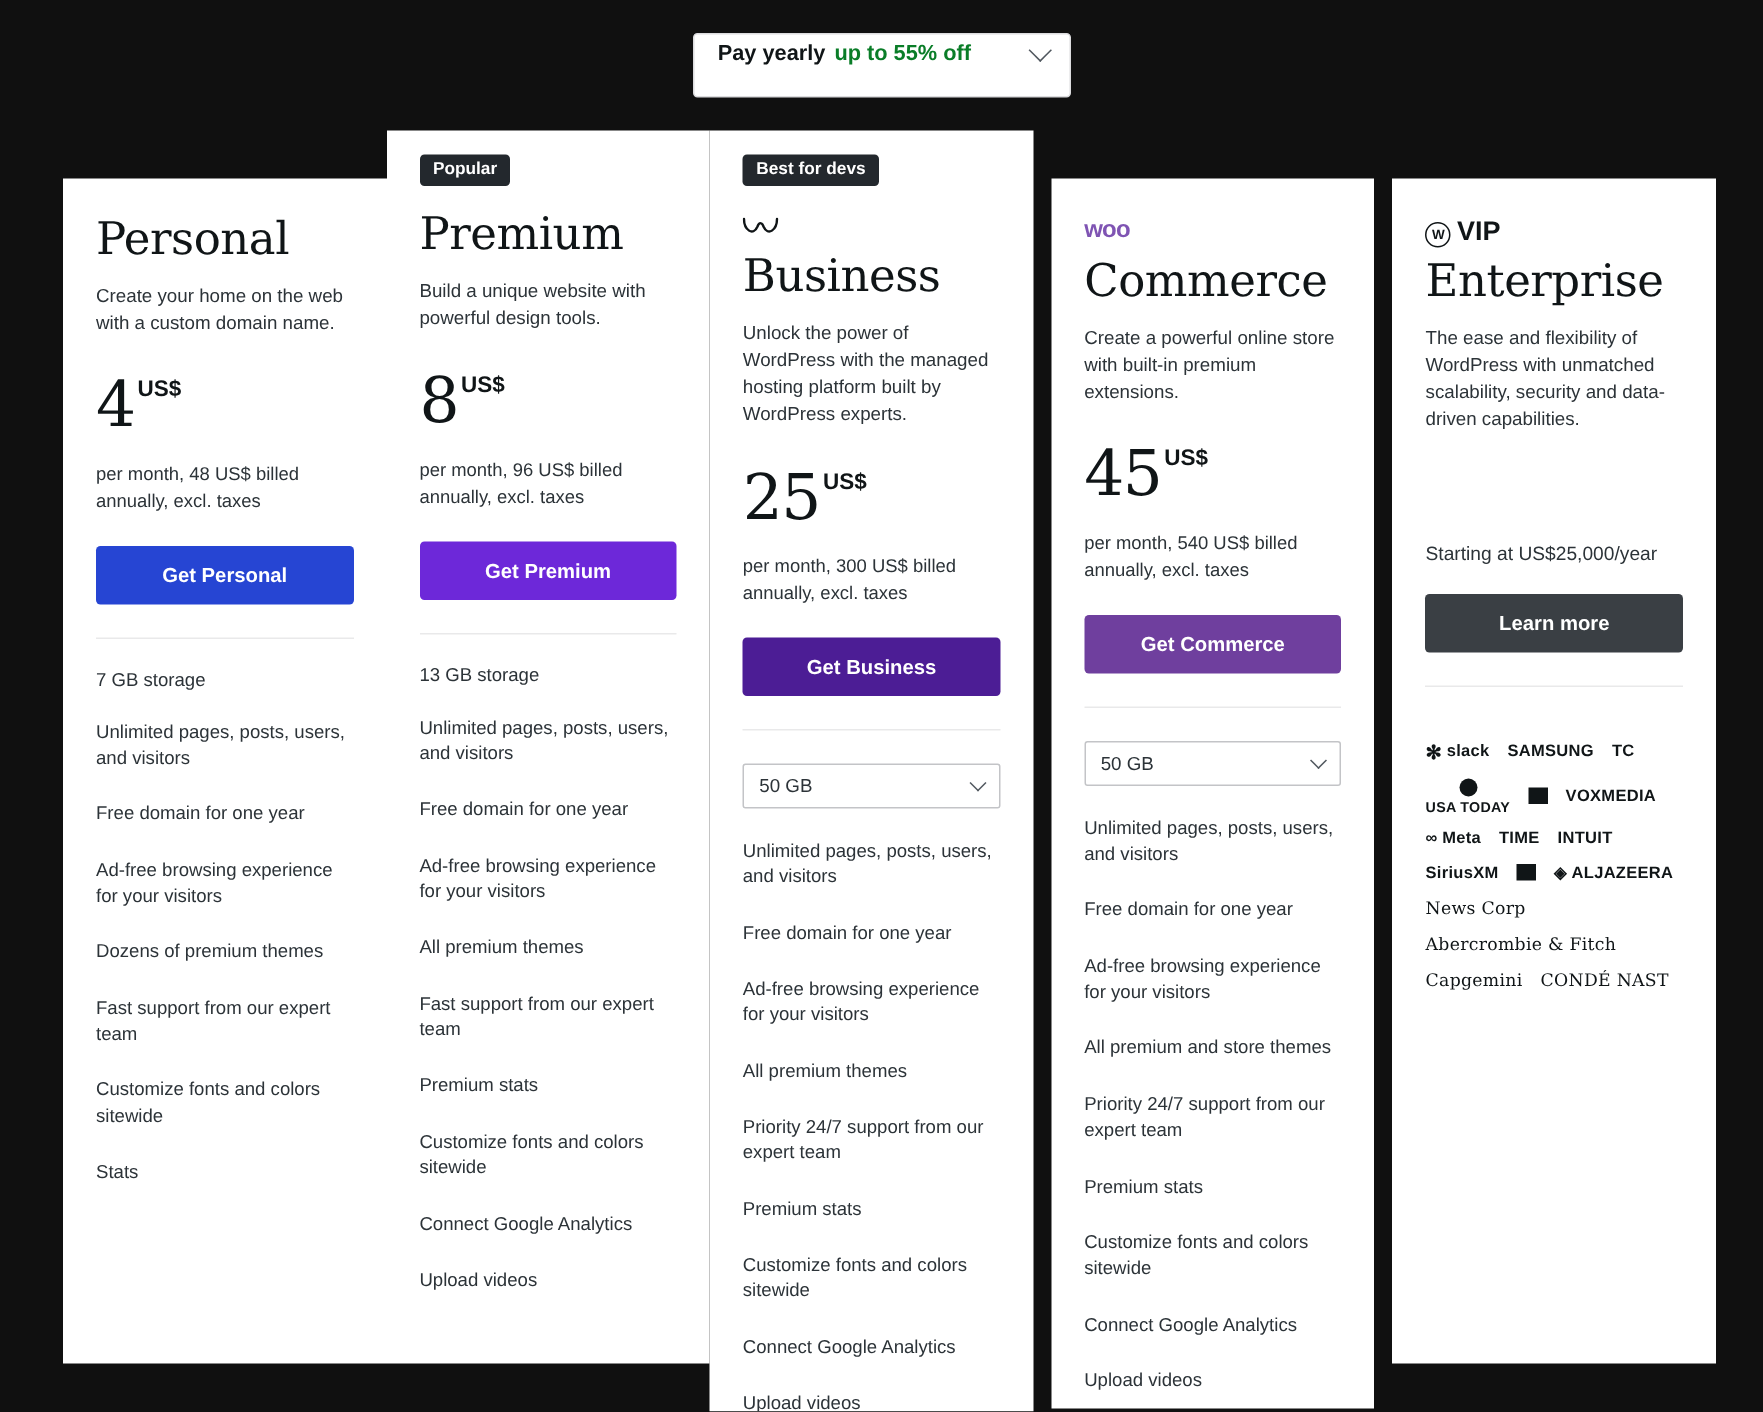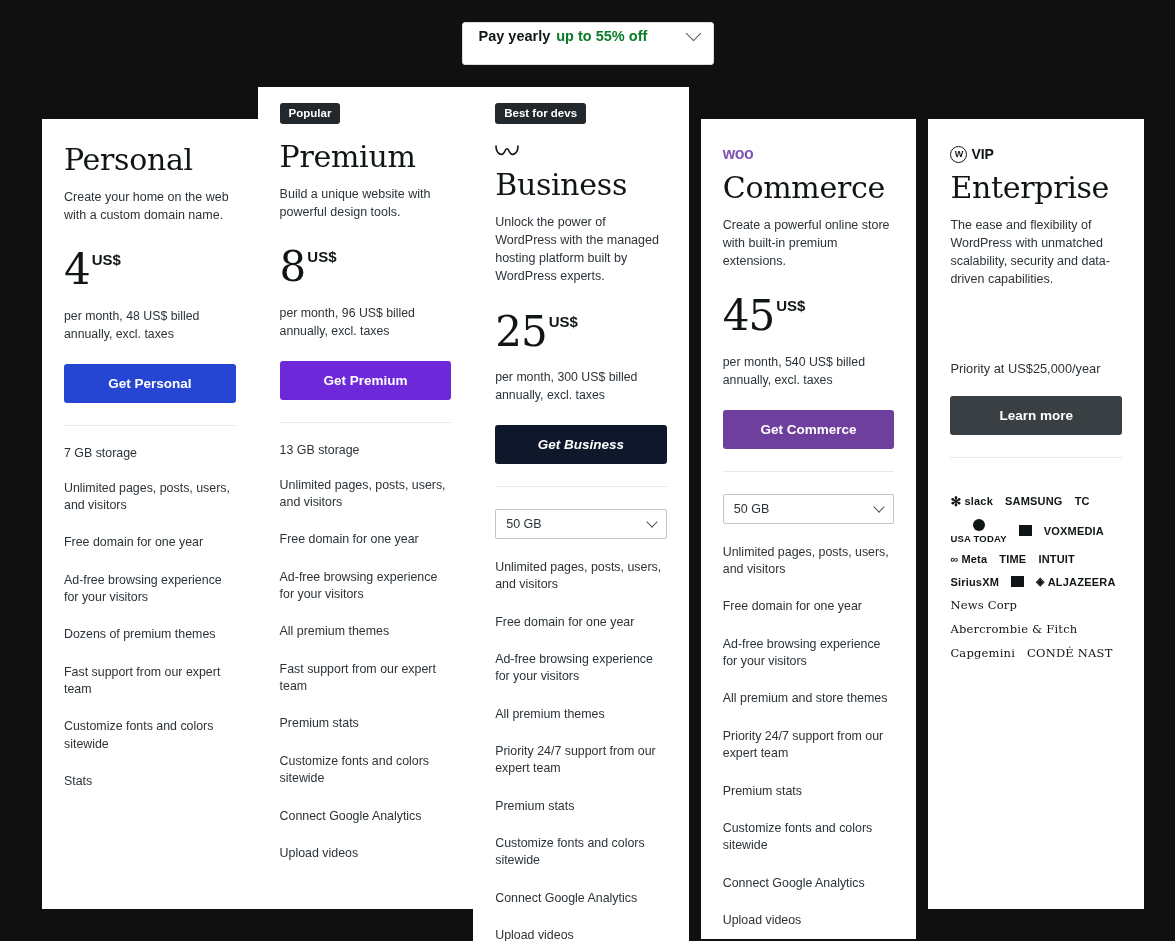--- a/index.html
+++ b/index.html
@@ -82,21 +82,21 @@
     margin-bottom: 16px;
   }
 
   .brand-mark {
     height: 22px;
     display: flex;
     align-items: center;
     margin-bottom: 6px;
   }
   .brand-woo { color: #7f54b3; font-weight: 700; font-size: 16px; letter-spacing: -0.5px; }
-  .brand-vip { display: flex; align-items: flex-start; gap: 4px; font-weight: 700; font-size: 14px; }
+  .brand-vip { display: flex; align-items: flex-end; gap: 4px; font-weight: 700; font-size: 18px; }
   .wp-circle {
     width: 17px; height: 17px; border-radius: 50%;
     border: 1.7px solid #101517;
     display: inline-block;
     position: relative;
   }
   .wp-circle::after {
     content: "W";
     position: absolute; left: 50%; top: 50%;
     transform: translate(-50%, -50%);
@@ -159,21 +159,21 @@
     border-radius: 3px;
     color: #ffffff;
     font-size: 13.5px;
     font-weight: 600;
     padding: 12px 0;
     cursor: pointer;
     font-family: "Liberation Sans", sans-serif;
   }
   .cta-personal { background: #2645d3; }
   .cta-premium { background: #6d28d9; }
-  .cta-business { background: #0f172a; font-style: italic; }
+  .cta-business { background: #4c1d95; }
   .cta-commerce { background: #6f3f9e; }
   .cta-enterprise { background: #3a3f44; }
 
   .divider {
     border: 0;
     border-top: 1px solid #e9e9ea;
     margin: 22px 0 0 0;
   }
 
   .storage-select {
@@ -371,21 +371,21 @@
       </ul>
     </div>
 
     <div class="col plain">
       <div class="brand-mark">
         <span class="brand-vip"><span class="wp-circle"></span>VIP</span>
       </div>
       <h2 class="plan-name">Enterprise</h2>
       <p class="plan-tagline">The ease and flexibility of WordPress with unmatched scalability, security and data-driven capabilities.</p>
       <p class="starting-at">
-        <span>Priority at </span><b>US$25,000/year</b>
+        <span>Starting at </span><b>US$25,000/year</b>
       </p>
       <button class="cta cta-enterprise">Learn more</button>
       <hr class="divider">
       <div class="logo-grid">
         <span class="logo">
             <span class="hash">✻</span>
             <span>slack</span>
           </span>
         <span class="logo">SAMSUNG</span>
         <span class="logo">TC</span>

